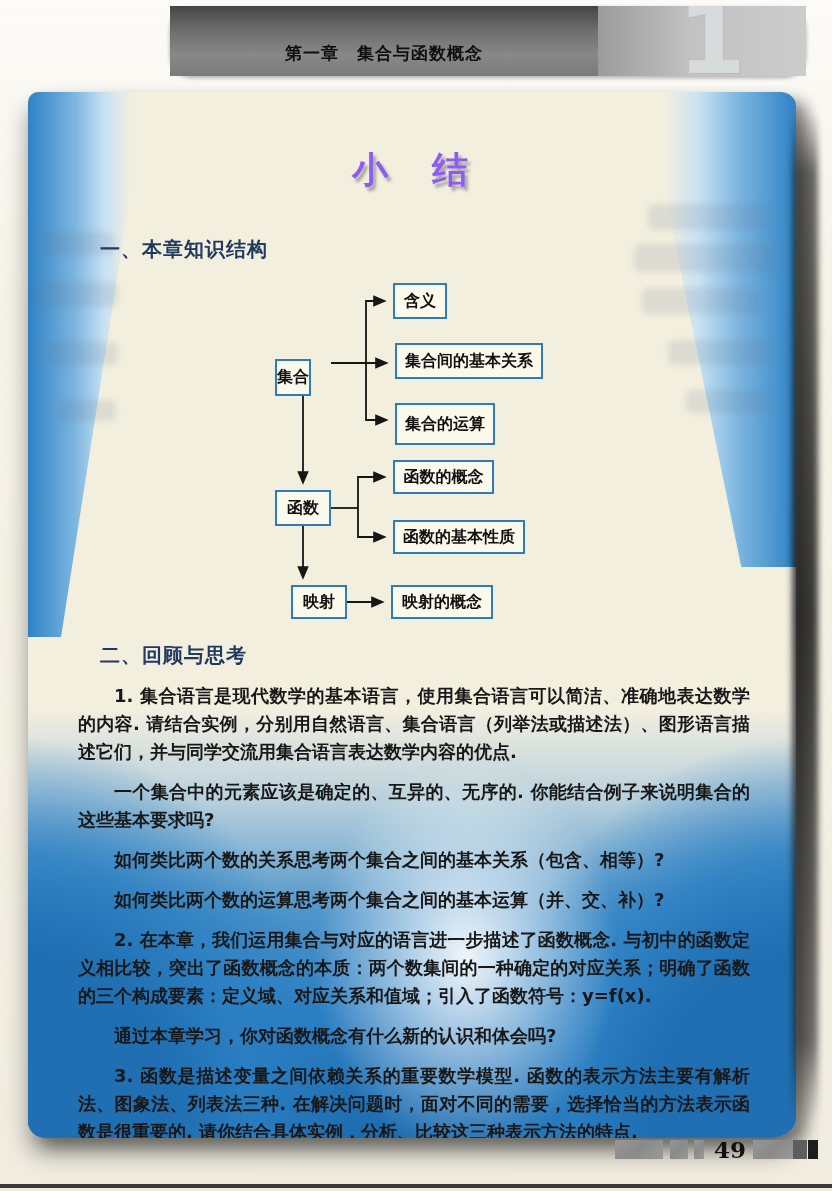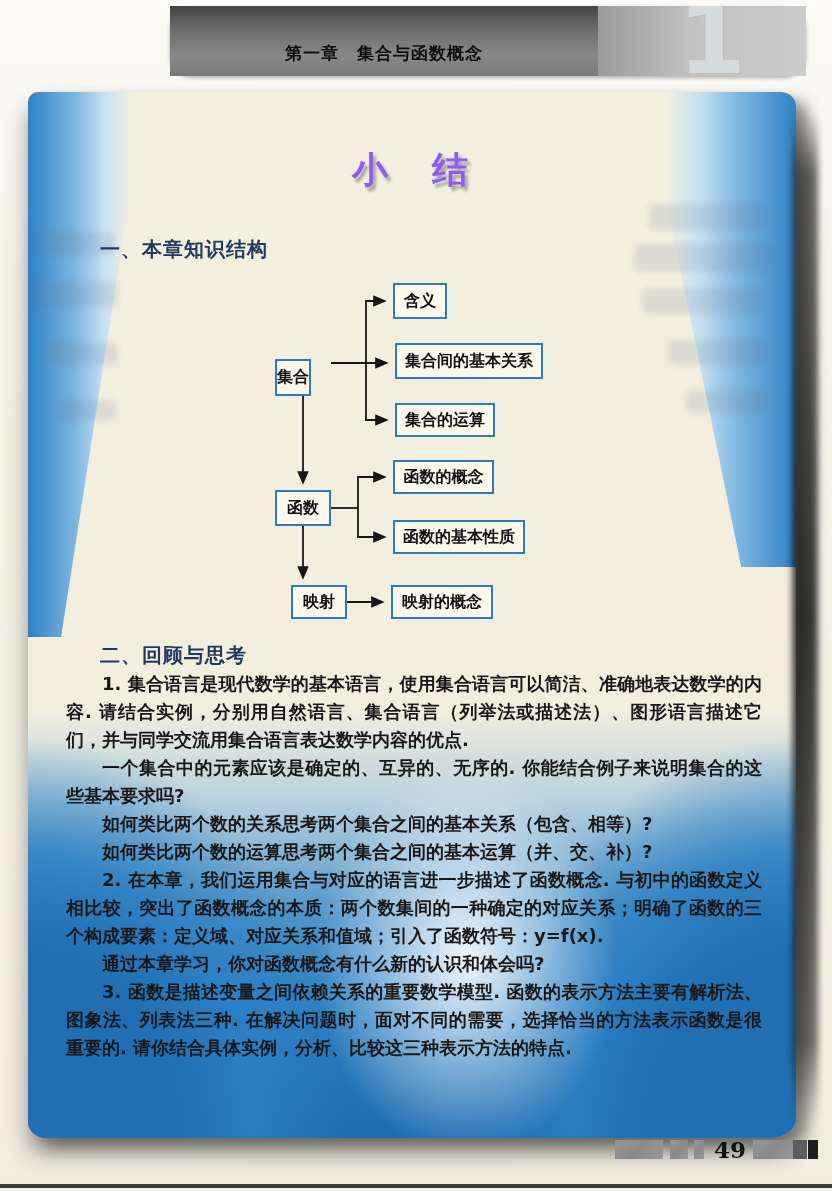--- a/index.html
+++ b/index.html
@@ -32,21 +32,21 @@
       radial-gradient(ellipse 430px 540px at 0% 100%, #1f6fb2 34%, rgba(43,127,194,.85) 52%, rgba(43,127,194,0) 74%),
       radial-gradient(ellipse 430px 540px at 100% 100%, #1f6fb2 34%, rgba(43,127,194,.85) 52%, rgba(43,127,194,0) 74%),
       linear-gradient(to bottom, rgba(59,140,204,0) 0%, rgba(90,160,215,.4) 22%, rgba(48,132,198,.85) 48%, #2b7fc2 70%, #1d6cb0 100%);}
   .smudge{position:absolute;background:rgba(100,116,142,.16);filter:blur(3px);border-radius:6px;}
   
   .page-title{position:absolute;left:0;right:0;top:54px;text-align:center;font-size:36px;font-weight:900;color:#8b5cf6;letter-spacing:4px;text-shadow:3px 4px 3px rgba(70,70,70,.45);}
   .sec-heading{position:absolute;font-size:20px;font-weight:800;color:#20395f;letter-spacing:1px;}
   .sec1{left:72px;top:144px;}
   .sec2{left:72px;top:550px;}
   .body-text{position:absolute;left:38px;top:578px;width:696px;font-size:18px;font-weight:700;color:#181818;line-height:28px;text-align:justify;}
-  .body-text p{margin:0;text-indent:2em;}
+  .body-text p{margin:12px;text-indent:2em;}
   
   .diagram-layer{position:absolute;inset:0;}
   .dbox{position:absolute;display:flex;align-items:center;justify-content:center;border:2px solid #2e7bbf;background:#fbf8ec;color:#101010;font-size:16px;font-weight:700;white-space:nowrap;box-sizing:border-box;}
   .arrows{position:absolute;left:0;top:0;}
   
   .fm{position:absolute;top:1140px;height:19px;background:linear-gradient(135deg,#969696 0%,#8a8a8a 50%,#9a9a9a 100%);}
   .fm.m1{left:615px;width:48px;} .fm.m2{left:670px;width:18px;} .fm.m3{left:694px;width:10px;}
   .fm.m4{left:753px;width:40px;} .fm.m5{left:793px;width:14px;background:#5e5e5e;} .fm.m6{left:808px;width:10px;background:#1e1e1e;}
   .page-number{position:absolute;left:712px;top:1136px;width:36px;text-align:center;font-family:"DejaVu Serif","Liberation Serif",serif;font-size:23px;font-weight:700;color:#101010;}
   .book-edge{position:absolute;left:792px;top:112px;width:26px;height:1010px;border-radius:12px;filter:blur(3px);
@@ -98,21 +98,21 @@
         <line x1="303" y1="416" x2="330" y2="416"></line>
         <path d="M330,416 L330,385 L356,385" marker-end="url(#arr)"></path>
         <path d="M330,416 L330,445 L356,445" marker-end="url(#arr)"></path>
         <line x1="275" y1="434" x2="275" y2="485" marker-end="url(#arr)"></line>
         <line x1="303" y1="510" x2="354" y2="510" marker-end="url(#arr)"></line>
       </g>
     </svg>
     <div class="dbox" style="left:247px;top:247px;width:36px;height:37px;margin-top:20px;">集合</div>
     <div class="dbox" style="left:365px;top:191px;width:54px;height:36px;">含义</div>
     <div class="dbox" style="left:367px;top:251px;width:148px;height:36px;">集合间的基本关系</div>
-    <div class="dbox" style="left:367px;top:311px;width:100px;height:34px;">集合的运算</div>
+    <div class="dbox" style="left:367px;top:311px;width:100px;height:42px;">集合的运算</div>
     <div class="dbox" style="left:247px;top:398px;width:56px;height:36px;">函数</div>
     <div class="dbox" style="left:365px;top:368px;width:101px;height:34px;">函数的概念</div>
     <div class="dbox" style="left:365px;top:428px;width:132px;height:34px;">函数的基本性质</div>
     <div class="dbox" style="left:247px;top:493px;width:56px;height:34px;margin-left:16px;">映射</div>
     <div class="dbox" style="left:363px;top:493px;width:102px;height:34px;">映射的概念</div>
   </div>
 
   <div class="sec-heading sec2">二、回顾与思考</div>
 
   <div class="body-text">

